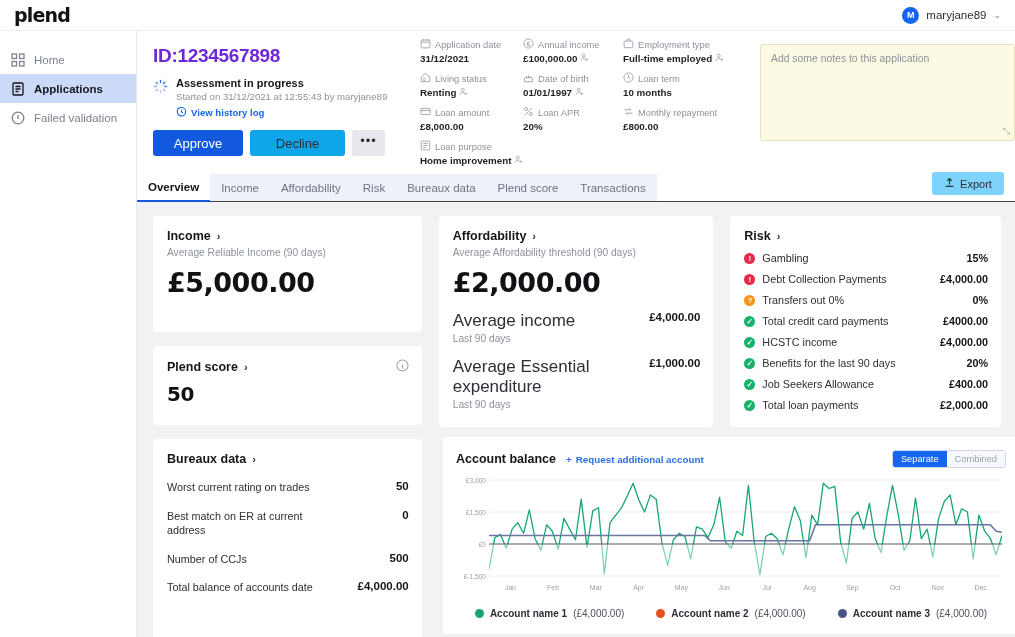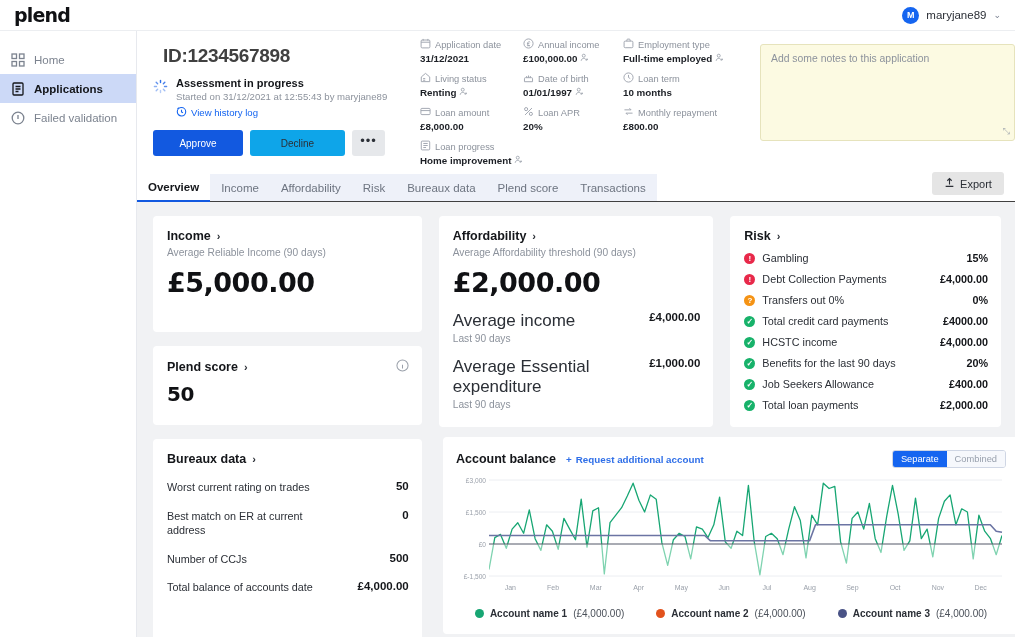--- a/index.html
+++ b/index.html
@@ -36,31 +36,31 @@
     font-size: 11.5px; color: #7c838f; cursor: pointer;
   }
   .side-item.active { background: #ccd9f7; color: #14161a; font-weight: 700; }
   .side-ico { width: 15px; height: 15px; display: flex; align-items: center; justify-content: center; flex: none; }
   .side-ico svg { display: block; }
 
   
   .main { position: absolute; top: 31px; left: 137px; width: 878px; height: 606px; }
   .head-panel { background: #ffffff; padding: 14px 0 0 0; position: relative; height: 137px; }
 
-  .appid { font-size: 19px; font-weight: 700; color: #404040; letter-spacing: -0.3px; margin-left: 26px; }
+  .appid { font-size: 19px; font-weight: 700; color: #6d28d9; letter-spacing: -0.3px; margin-left: 16px; }
 
   .status-row { display: flex; gap: 8px; margin: 10px 0 0 16px; }
   .spin-ico { margin-top: 2px; }
   .status-title { font-size: 11px; font-weight: 700; color: #14161a; }
   .status-sub { font-size: 9.6px; color: #8c929c; margin-top: 2px; }
-  .history-link { display: flex; align-items: center; gap: 4px; margin-top: 4px; font-size: 9.6px; font-weight: 400; color: #1565f0; cursor: pointer; }
+  .history-link { display: flex; align-items: center; gap: 4px; margin-top: 4px; font-size: 9.6px; font-weight: 700; color: #1565f0; cursor: pointer; }
 
   .btn-row { display: flex; gap: 7px; margin: 11px 0 0 16px; }
   .btn {
-    height: 26px; border-radius: 3px; font-size: 10px; display: flex;
+    height: 26px; border-radius: 3px; font-size: 13px; display: flex;
     align-items: center; justify-content: center; cursor: pointer; font-weight: 400;
   }
   .btn-approve { width: 90px; background: #1259e0; color: #fff; }
   .btn-decline { width: 95px; background: #0ea5e9; color: #2b2f36; }
   .btn-more { width: 33px; background: #e6e8eb; color: #2b2f36; letter-spacing: 1px; font-size: 13px; padding-bottom: 5px; }
 
   
   .details {
     position: absolute; left: 283px; top: 7px; width: 340px;
     display: grid; grid-template-columns: 103px 100px 137px; gap: 8px 0;
@@ -77,21 +77,21 @@
   }
   .notes-resize { position: absolute; right: 4px; bottom: 3px; font-size: 9px; color: #9aa0aa; }
 
   
   .tabbar { background: #ffffff; height: 34px; display: flex; align-items: flex-end; position: relative; border-bottom: 1px solid #404040; }
   .tabs { display: flex; background: #eef1f9; height: 27px; align-items: center; }
   .tab { font-size: 11.5px; color: #6d7480; padding: 0 11px; height: 27px; display: flex; align-items: center; cursor: pointer; }
   .tab.active { background: #ffffff; color: #14161a; font-weight: 700; border-bottom: 2.5px solid #1259e0; height: 29px; }
   .export-btn {
     position: absolute; right: 11px; top: 4px; height: 23px; width: 72px;
-    background: #e5e5e5; border-radius: 3px; display: flex; align-items: center;
+    background: #7dd3fc; border-radius: 3px; display: flex; align-items: center;
     justify-content: center; gap: 5px; font-size: 11px; color: #2b2f36; cursor: pointer; margin-left: 24px;
   }
 
   
   .content { padding: 14px 14px 0 16px; display: flex; gap: 17px; }
   .col { display: flex; flex-direction: column; gap: 14px; }
   .col-a { width: 275px; }
   .col-b { width: 281px; }
   .col-c { width: 277px; }
   .card { background: #ffffff; border-radius: 4px; padding: 13px 13px 13px 14px; }
@@ -347,21 +347,21 @@
             <div class="dt-val">
               <span>£800.00</span>
             </div>
           </div>
           <div class="dt-item">
             <div class="dt-head">
               <span><svg width="11" height="11" viewBox="0 0 12 12" fill="none" stroke="#a0a6b0" stroke-width="1.05">
                   <rect x="1.4" y="1.2" width="9.2" height="9.6" rx="1"></rect>
                   <path d="M3.6 3.8h4.8M3.6 6h4.8M3.6 8.2h3"></path>
                 </svg></span>
-              <span>Loan progress</span>
+              <span>Loan purpose</span>
             </div>
             <div class="dt-val">
               <span>Home improvement</span>
               <span class="psn"><svg width="9" height="9" viewBox="0 0 12 12" fill="none" stroke="#9aa0aa" stroke-width="1.1">
                   <circle cx="5" cy="3.6" r="2"></circle>
                   <path d="M1.6 10.4c0-2 1.6-3.2 3.4-3.2s3.4 1.2 3.4 3.2"></path>
                   <path d="M9.4 7.4v2.2M8.3 8.5h2.2"></path>
                 </svg></span>
             </div>
           </div>

